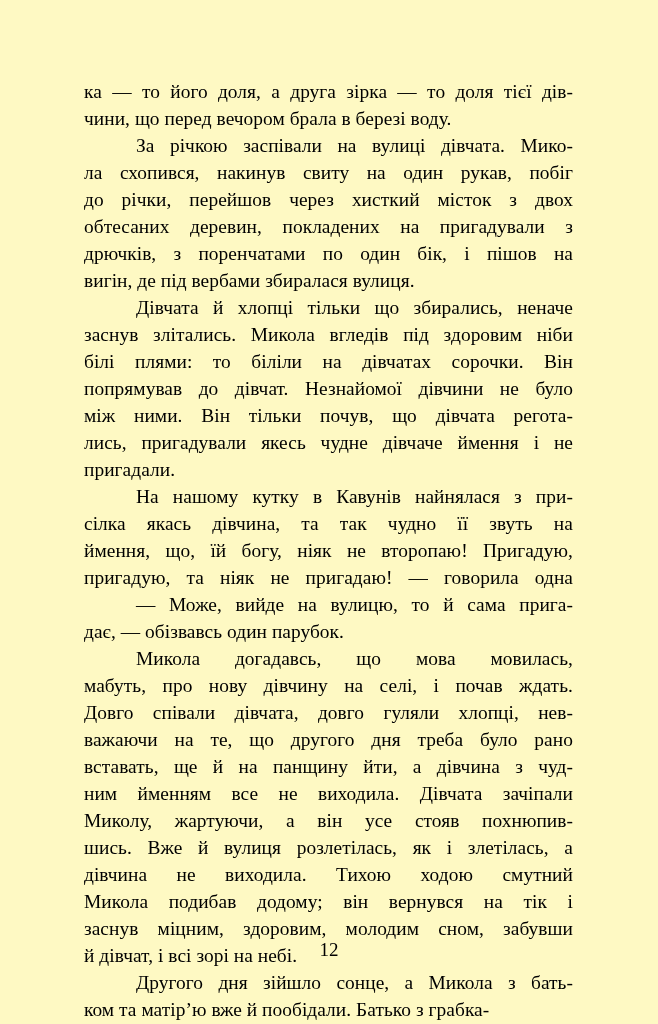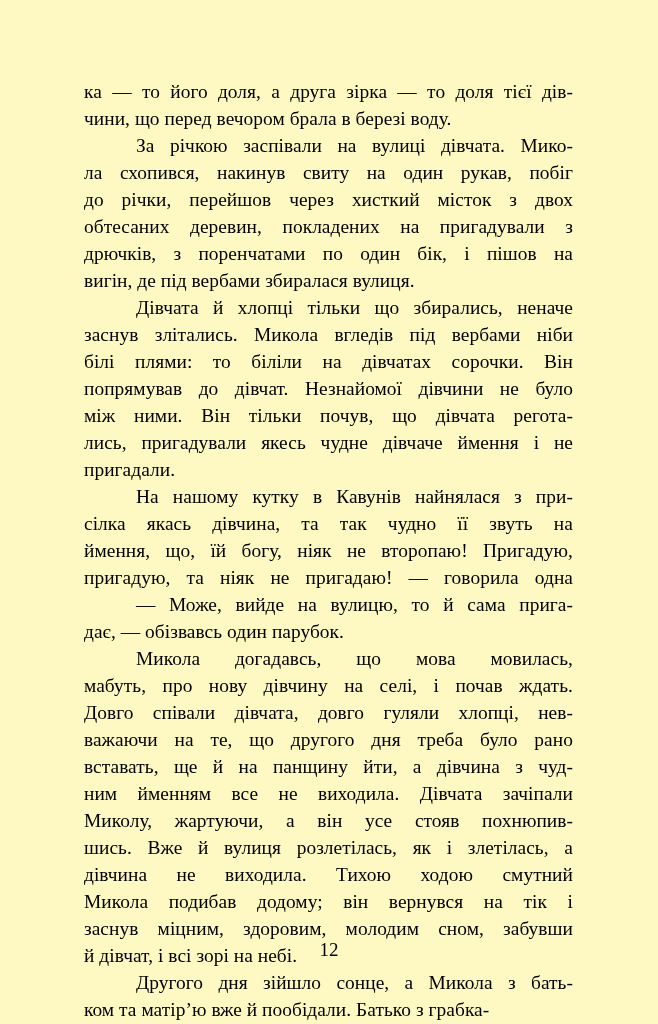--- a/index.html
+++ b/index.html
@@ -84,21 +84,21 @@
   <div id="text-block">
       <div class="line j"><span class="w">ка</span><span class="w">—</span><span class="w">то</span><span class="w">його</span><span class="w">доля,</span><span class="w">а</span><span class="w">друга</span><span class="w">зірка</span><span class="w">—</span><span class="w">то</span><span class="w">доля</span><span class="w">тієї</span><span class="w">дів-</span></div>
       <div class="line last">чини, що перед вечором брала в березі воду.</div>
       <div class="line j indent"><span class="w">За</span><span class="w">річкою</span><span class="w">заспівали</span><span class="w">на</span><span class="w">вулиці</span><span class="w">дівчата.</span><span class="w">Мико-</span></div>
       <div class="line j"><span class="w">ла</span><span class="w">схопився,</span><span class="w">накинув</span><span class="w">свиту</span><span class="w">на</span><span class="w">один</span><span class="w">рукав,</span><span class="w">побіг</span></div>
       <div class="line j"><span class="w">до</span><span class="w">річки,</span><span class="w">перейшов</span><span class="w">через</span><span class="w">хисткий</span><span class="w">місток</span><span class="w">з</span><span class="w">двох</span></div>
       <div class="line j"><span class="w">обтесаних</span><span class="w">деревин,</span><span class="w">покладених</span><span class="w">на</span><span class="w">пригадували</span><span class="w">з</span></div>
       <div class="line j"><span class="w">дрючків,</span><span class="w">з</span><span class="w">поренчатами</span><span class="w">по</span><span class="w">один</span><span class="w">бік,</span><span class="w">і</span><span class="w">пішов</span><span class="w">на</span></div>
       <div class="line last">вигін, де під вербами збиралася вулиця.</div>
       <div class="line j indent"><span class="w">Дівчата</span><span class="w">й</span><span class="w">хлопці</span><span class="w">тільки</span><span class="w">що</span><span class="w">збирались,</span><span class="w">неначе</span></div>
-      <div class="line j"><span class="w">заснув</span><span class="w">злітались.</span><span class="w">Микола</span><span class="w">вгледів</span><span class="w">під</span><span class="w">вербами</span><span class="w">ніби</span></div>
+      <div class="line j"><span class="w">заснув</span><span class="w">злітались.</span><span class="w">Микола</span><span class="w">вгледів</span><span class="w">під</span><span class="w">здоровим</span><span class="w">ніби</span></div>
       <div class="line j"><span class="w">білі</span><span class="w">плями:</span><span class="w">то</span><span class="w">біліли</span><span class="w">на</span><span class="w">дівчатах</span><span class="w">сорочки.</span><span class="w">Він</span></div>
       <div class="line j"><span class="w">попрямував</span><span class="w">до</span><span class="w">дівчат.</span><span class="w">Незнайомої</span><span class="w">дівчини</span><span class="w">не</span><span class="w">було</span></div>
       <div class="line j"><span class="w">між</span><span class="w">ними.</span><span class="w">Він</span><span class="w">тільки</span><span class="w">почув,</span><span class="w">що</span><span class="w">дівчата</span><span class="w">регота-</span></div>
       <div class="line j"><span class="w">лись,</span><span class="w">пригадували</span><span class="w">якесь</span><span class="w">чудне</span><span class="w">дівчаче</span><span class="w">ймення</span><span class="w">і</span><span class="w">не</span></div>
       <div class="line last">пригадали.</div>
       <div class="line j indent"><span class="w">На</span><span class="w">нашому</span><span class="w">кутку</span><span class="w">в</span><span class="w">Кавунів</span><span class="w">найнялася</span><span class="w">з</span><span class="w">при-</span></div>
       <div class="line j"><span class="w">сілка</span><span class="w">якась</span><span class="w">дівчина,</span><span class="w">та</span><span class="w">так</span><span class="w">чудно</span><span class="w">її</span><span class="w">звуть</span><span class="w">на</span></div>
       <div class="line j"><span class="w">ймення,</span><span class="w">що,</span><span class="w">їй</span><span class="w">богу,</span><span class="w">ніяк</span><span class="w">не</span><span class="w">второпаю!</span><span class="w">Пригадую,</span></div>
       <div class="line j"><span class="w">пригадую,</span><span class="w">та</span><span class="w">ніяк</span><span class="w">не</span><span class="w">пригадаю!</span><span class="w">—</span><span class="w">говорила</span><span class="w">одна</span></div>
       <div class="line j indent"><span class="w">—</span><span class="w">Може,</span><span class="w">вийде</span><span class="w">на</span><span class="w">вулицю,</span><span class="w">то</span><span class="w">й</span><span class="w">сама</span><span class="w">прига-</span></div>

